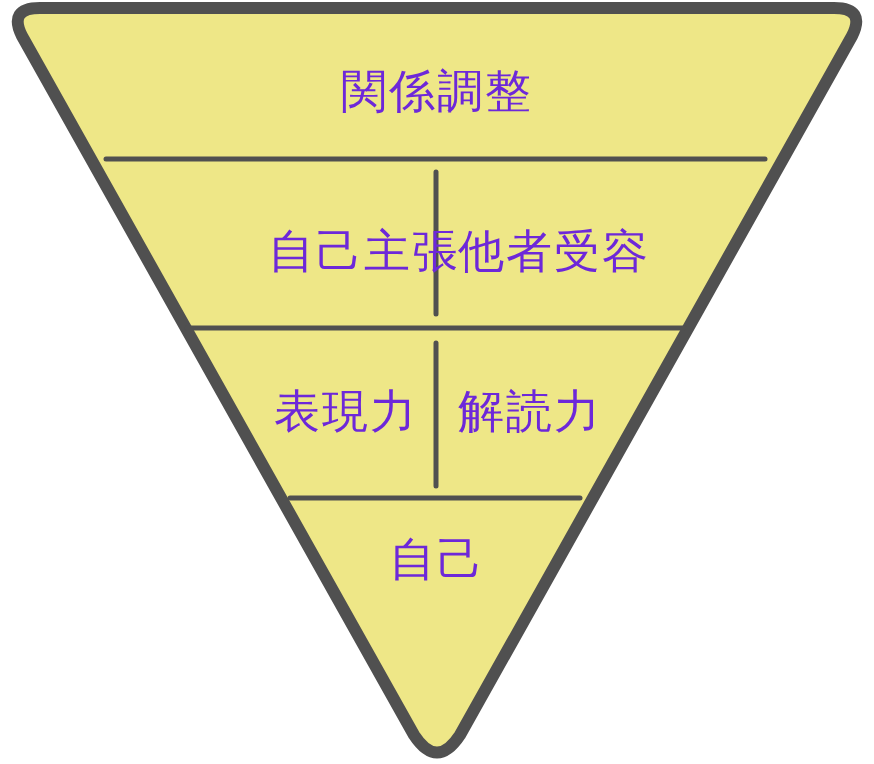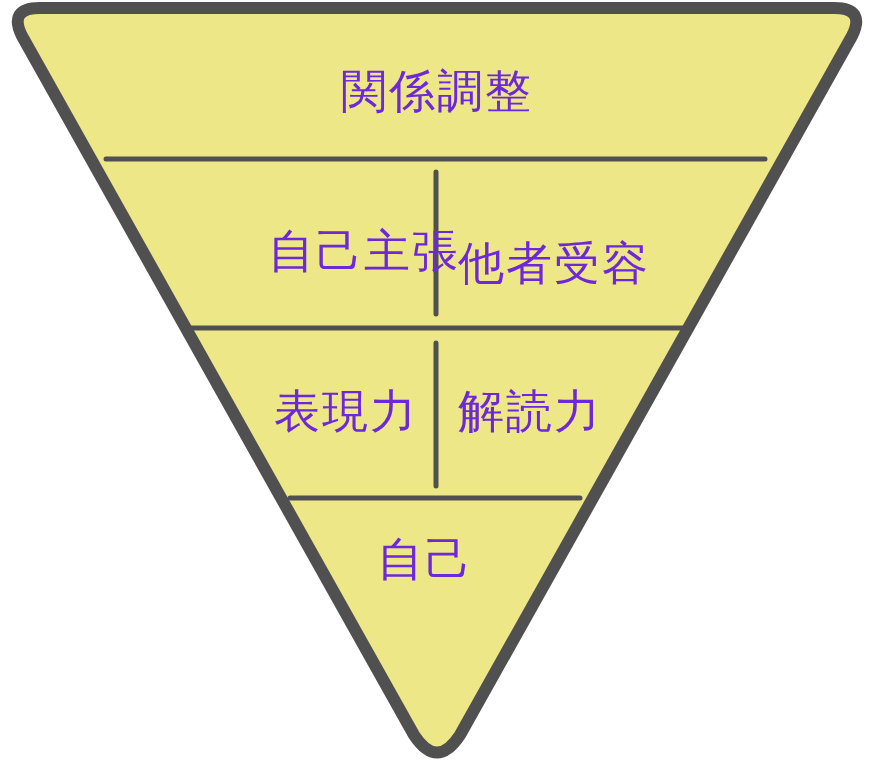--- a/index.html
+++ b/index.html
@@ -28,21 +28,21 @@
     <line x1="106" y1="159" x2="765" y2="159" stroke="#505050" stroke-width="5" stroke-linecap="round"></line>
     <line x1="436" y1="172" x2="436" y2="314" stroke="#505050" stroke-width="5" stroke-linecap="round"></line>
     <line x1="187" y1="328" x2="684" y2="328" stroke="#505050" stroke-width="5" stroke-linecap="round"></line>
     <line x1="436" y1="343" x2="436" y2="486" stroke="#505050" stroke-width="5" stroke-linecap="round"></line>
     <line x1="290" y1="498" x2="580" y2="498" stroke="#505050" stroke-width="5" stroke-linecap="round"></line>
   </svg>
 
   <div class="label center" style="left:437px; top:68px;">関係調整</div>
 
   <div class="label right" style="left:420px; top:228px;margin-left:40px;">自己主張</div>
-  <div class="label" style="left:458px; top:240px;">他者受容</div>
+  <div class="label" style="left:458px; top:228px;">他者受容</div>
 
   <div class="label right" style="left:418px; top:388px;text-align:right;">表現力</div>
   <div class="label" style="left:458px; top:388px;">解読力</div>
 
-  <div class="label center stack" style="left:425px; top:525px;text-align:center;">
+  <div class="label center stack" style="left:437px; top:525px;text-align:center;">
     <div>自己</div>
   </div>
 </div>
 
 </body></html>

